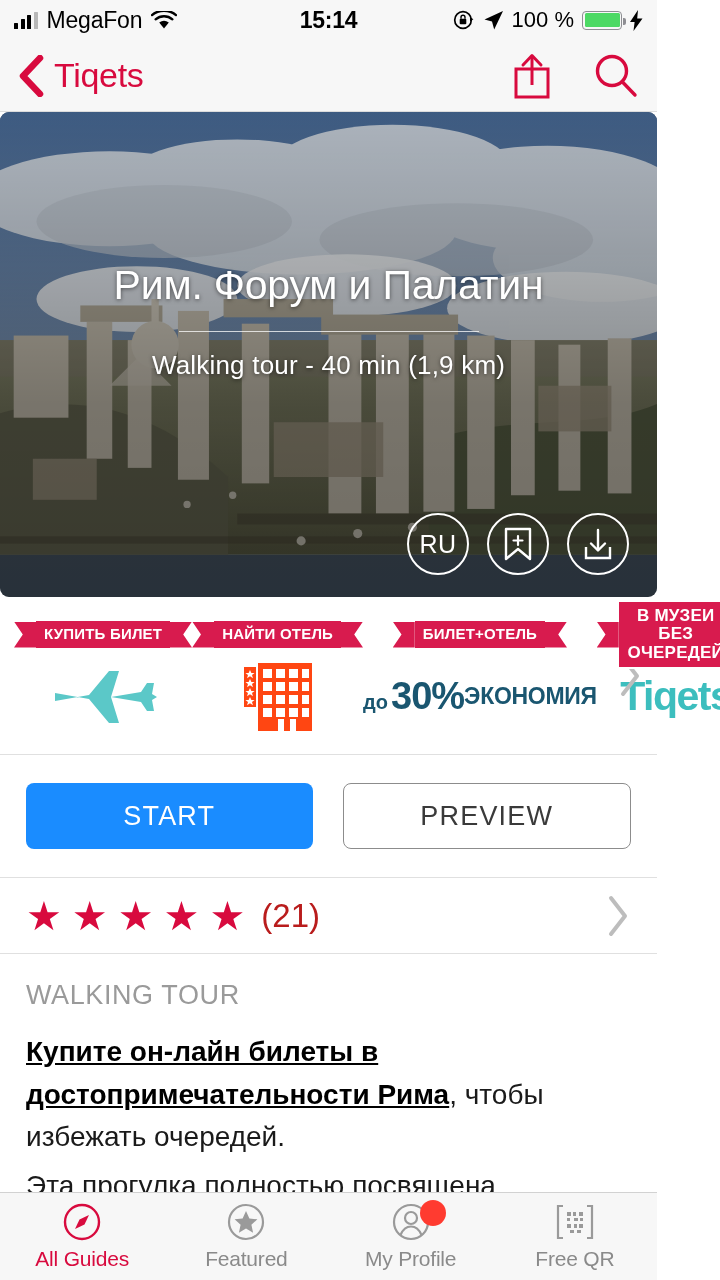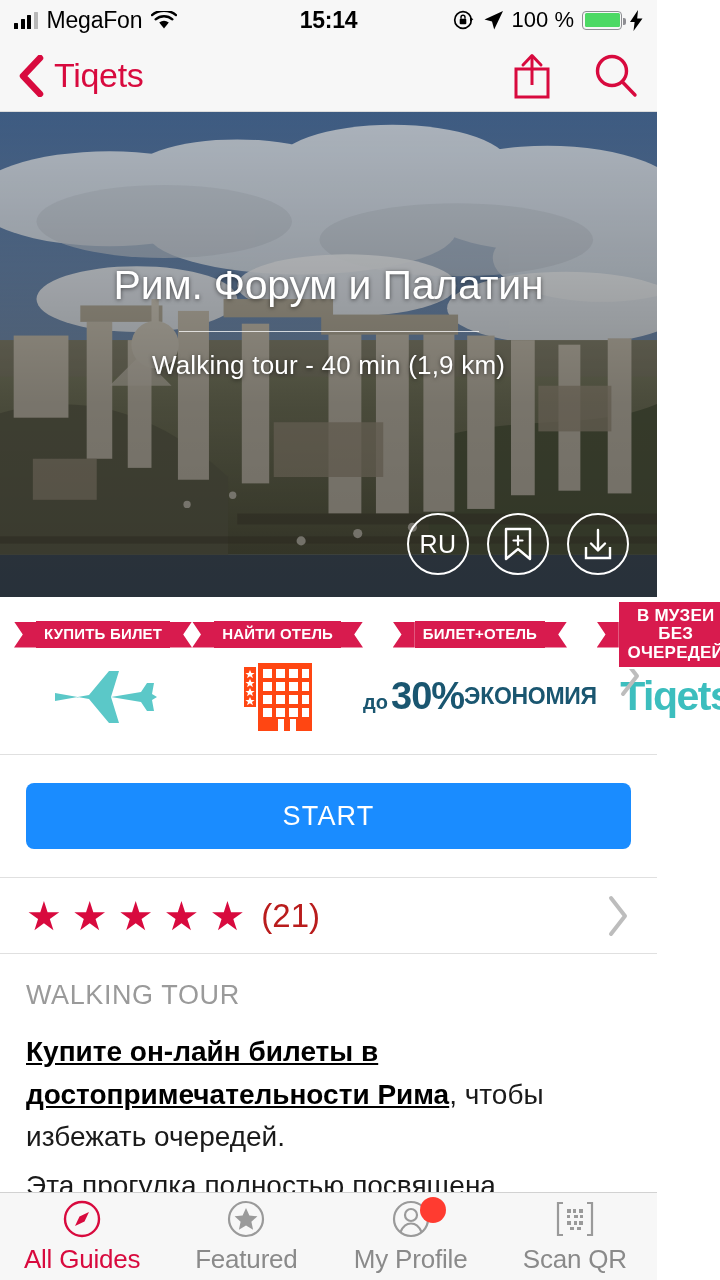--- a/index.html
+++ b/index.html
@@ -51,21 +51,21 @@
     display: flex; align-items: center; padding: 0 18px;
     border-bottom: 1px solid #dcdcdc;
   }
   .nav-back { display: flex; align-items: center; gap: 10px; cursor: pointer; }
   .nav-back-label { color: #d80a3e; font-size: 34px; letter-spacing: -0.3px; }
   .nav-actions { margin-left: auto; display: flex; align-items: center; gap: 40px; }
 
   
   .hero {
     position: relative; height: 485px; width: 100%;
-    overflow: hidden; background: #4a5a6a;
+    overflow: hidden; background: #4a5a6a; border-radius: 9px;
   }
   .hero-img { position: absolute; inset: 0; }
   .hero-shade {
     position: absolute; inset: 0;
     background: linear-gradient(180deg, rgba(0,0,0,.18) 0%, rgba(0,0,0,.30) 32%, rgba(0,0,0,.42) 60%, rgba(0,0,0,.46) 100%);
   }
   .hero-text {
     position: absolute; left: 0; right: 0; top: 150px;
     text-align: center; color: #fff;
     text-shadow: 0 1px 4px rgba(0,0,0,.55);
@@ -135,21 +135,21 @@
   .desc-link { font-weight: bold; text-decoration: underline; color: #000; cursor: pointer; }
 
   
   .tabbar {
     position: absolute; left: 0; right: 0; bottom: 0; height: 88px;
     background: #f7f7f7; border-top: 1px solid #d2d2d2;
     display: flex; align-items: center;
   }
   .tab { flex: 1; display: flex; flex-direction: column; align-items: center;
          gap: 5px; cursor: pointer; position: relative; }
-  .tab-label { font-size: 26px; color: #8a8a8a; letter-spacing: -.2px; }
+  .tab-label { font-size: 21px; color: #8a8a8a; letter-spacing: -.2px; }
   .tab.active .tab-label { color: #d80a3e; }
   .badge { position: absolute; width: 26px; height: 26px; border-radius: 50%;
            background: #ff3b30; top: -2px; left: 56%; }
   .chev { color: #bdbdbd; }
 </style>
 </head>
 <body>
 
 <div class="phone">
 
@@ -399,20 +399,21 @@
       </div>
     </div>
 
     <svg class="strip-chev" width="26" height="44" viewBox="0 0 26 44">
       <path d="M6 4 L20 22 L6 40" stroke="#bdbdbd" stroke-width="4" fill="none" stroke-linecap="round" stroke-linejoin="round"></path>
     </svg>
   </div>
 
   <div class="actions">
     <div class="btn btn-start">START</div>
+    <div class="btn btn-preview">PREVIEW</div>
   </div>
 
   <div class="rating">
     <div class="stars">
       <span class="star">★</span>
       <span class="star">★</span>
       <span class="star">★</span>
       <span class="star">★</span>
       <span class="star">★</span>
     </div>
@@ -469,17 +470,17 @@
             <rect x="13" y="16" width="3" height="3"></rect>
           <rect x="20" y="16" width="4" height="3"></rect>
             <rect x="26" y="16" width="3" height="3"></rect>
           <rect x="13" y="22" width="4" height="4"></rect>
             <rect x="20" y="22" width="3" height="4"></rect>
           <rect x="25" y="22" width="4" height="4"></rect>
             <rect x="16" y="28" width="4" height="3"></rect>
           <rect x="23" y="28" width="4" height="3"></rect>
         </g>
       </svg>
-      <span class="tab-label">Scan QR</span>
+      <span class="tab-label">Free QR</span>
     </div>
   </div>
 
 </div>
 
 </body></html>

